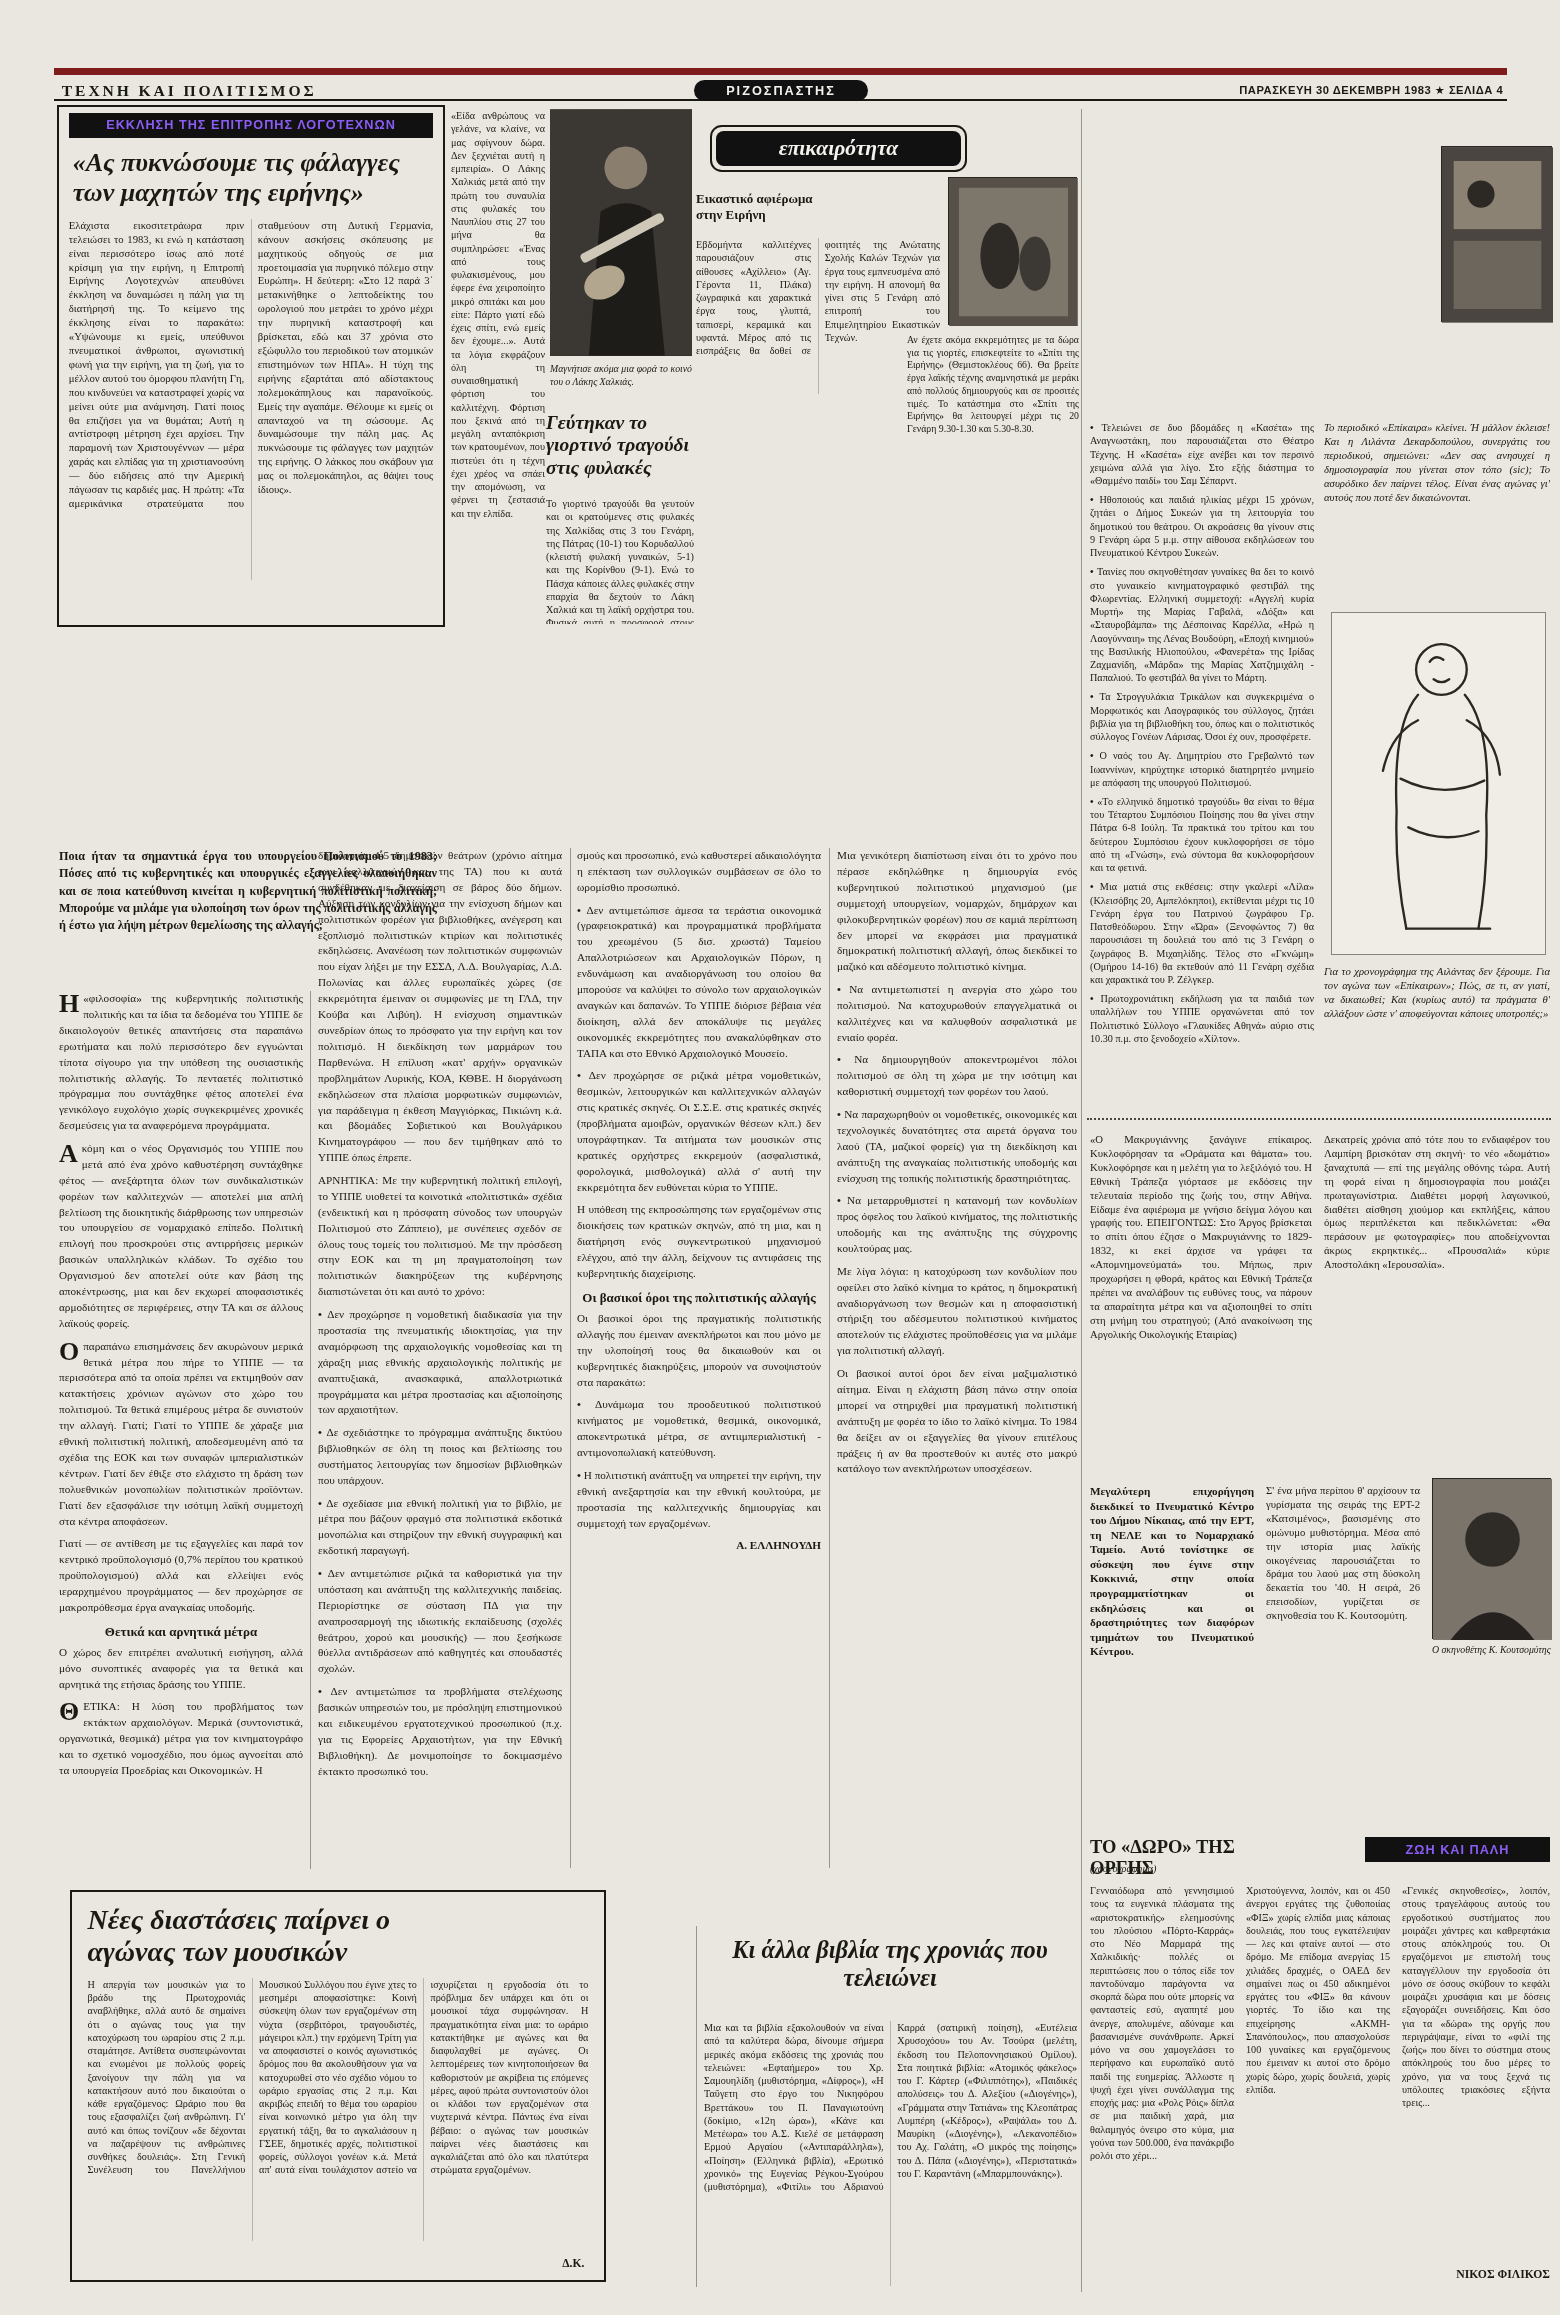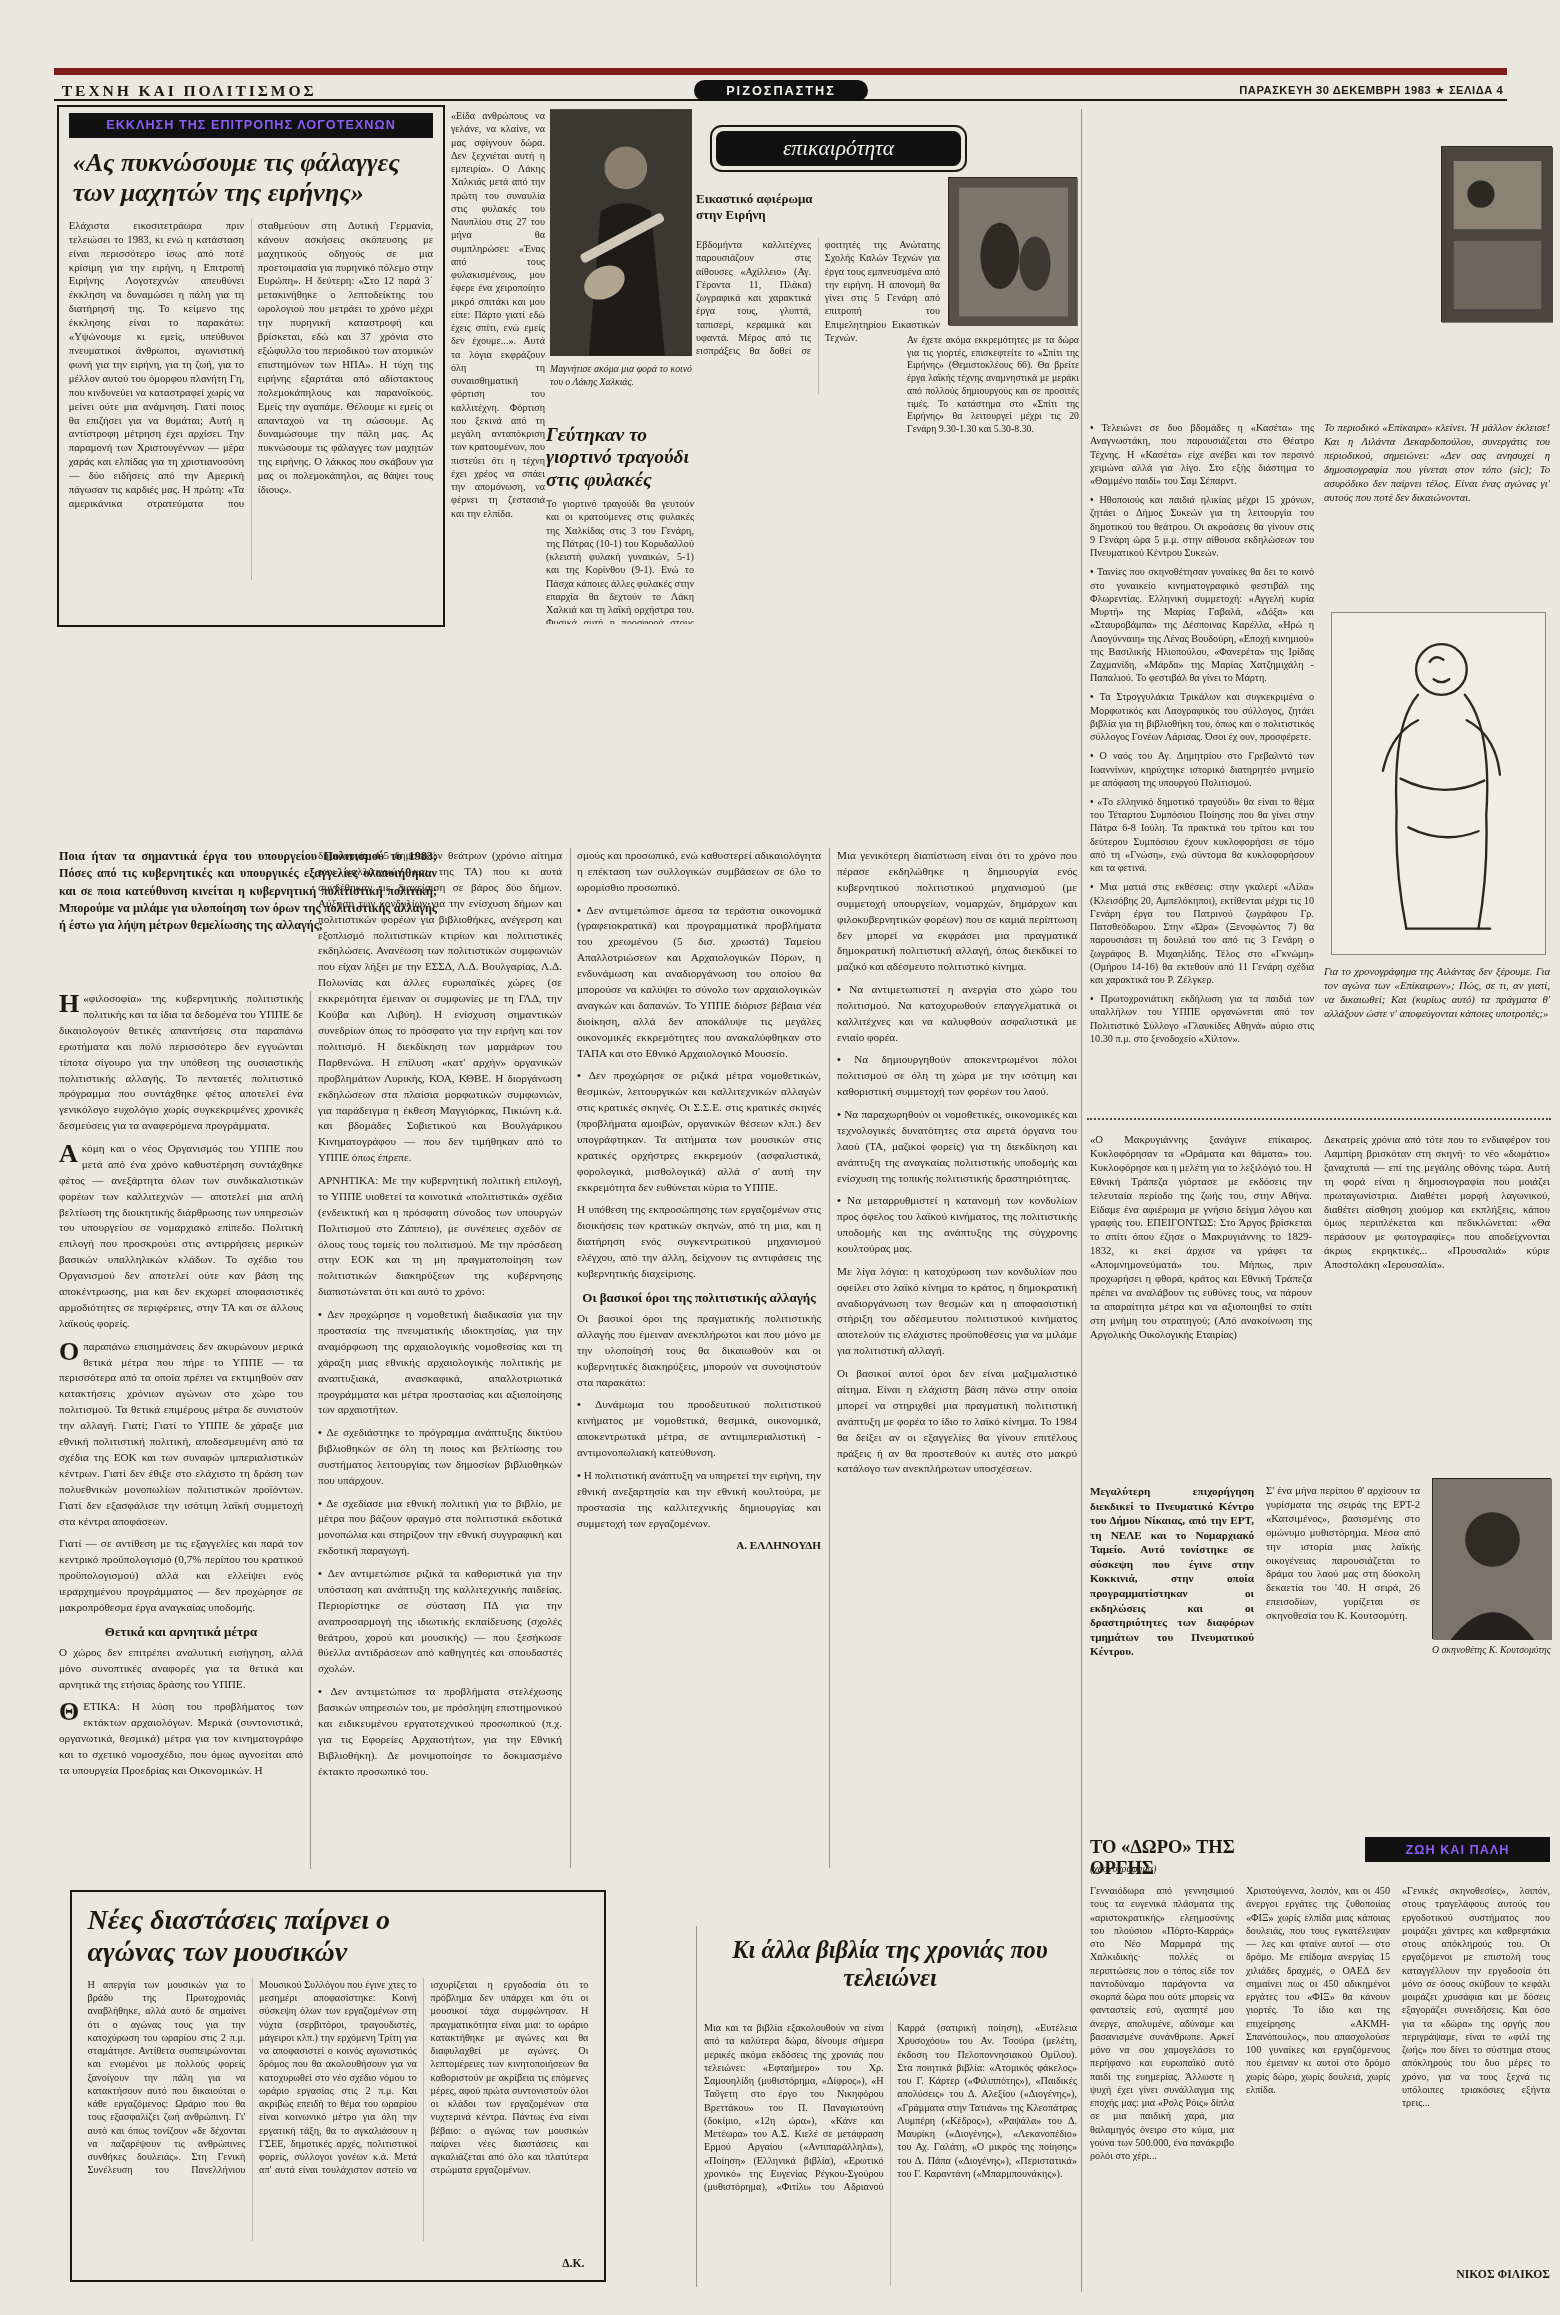--- a/index.html
+++ b/index.html
@@ -46,25 +46,25 @@
   <div class="abs photo" style="left:550px;top:109px;width:142px;height:247px;">
     <svg width="142" height="247" viewBox="0 0 146 253">
       <rect x="0" y="0" width="146" height="253" fill="#3b3733"></rect>
       <circle cx="78" cy="60" r="22" fill="#8a7f6f"></circle>
       <path d="M40 253 L52 105 Q78 88 104 105 L118 253 Z" fill="#1e1c19"></path>
       <rect x="30" y="150" width="95" height="10" rx="4" fill="#cfc8b8" transform="rotate(-28 30 150)"></rect>
       <ellipse cx="56" cy="178" rx="22" ry="16" fill="#b3a68e" transform="rotate(-28 56 178)"></ellipse>
     </svg>
   </div>
   <div class="abs txt" style="left:550px;top:363px;width:142px;height:45px;font-size:9.8px;font-style:italic;">Μαγνήτισε ακόμα μια φορά το κοινό του ο Λάκης Χαλκιάς.</div>
-  <div class="abs ital-head" style="left:546px;top:424px;width:148px;font-size:19.5px;line-height:1.15;">Γεύτηκαν το γιορτινό τραγούδι στις φυλακές</div>
+  <div class="abs ital-head" style="left:546px;top:412px;width:148px;font-size:19.5px;line-height:1.15;">Γεύτηκαν το γιορτινό τραγούδι στις φυλακές</div>
   <div class="abs txt" style="left:546px;top:497px;width:148px;height:127px;font-size:10.2px;">Το γιορτινό τραγούδι θα γευτούν και οι κρατούμενες στις φυλακές της Χαλκίδας στις 3 του Γενάρη, της Πάτρας (10-1) του Κορυδαλλού (κλειστή φυλακή γυναικών, 5-1) και της Κορίνθου (9-1). Ενώ το Πάσχα κάποιες άλλες φυλακές στην επαρχία θα δεχτούν το Λάκη Χαλκιά και τη λαϊκή ορχήστρα του. Φυσικά αυτή η προσφορά στους φυλακισμένους δε θα δινόταν χωρίς τη συνεργασία και τη βοήθεια των υπουργείων Δικαιοσύνης και του ΥΠΠΕ.</div>
 
   <div class="abs" style="left:710px;top:125px;width:257px;height:47px;border:2px solid #1b1914;border-radius:11.7px;padding:3.9px;">
-    <div style="background:#111;border-radius:7.8px;height:100%;display:flex;align-items:center;justify-content:center;color:#f4f2ec;font-weight:normal;font-size:21.5px;font-style:italic;">επικαιρότητα</div>
+    <div style="background:#111;border-radius:7.8px;height:100%;display:flex;align-items:center;justify-content:center;color:#f4f2ec;font-weight:bold;font-size:21.5px;font-style:italic;">επικαιρότητα</div>
   </div>
   <div class="abs" style="left:696px;top:191px;width:127px;font-weight:bold;font-size:13px;line-height:1.25;">Εικαστικό αφιέρωμα στην Ειρήνη</div>
   <div class="abs txt cols2" style="left:696px;top:238px;width:244px;height:156px;font-size:10.2px;">Εβδομήντα καλλιτέχνες παρουσιάζουν στις αίθουσες «Αχίλλειο» (Αγ. Γέροντα 11, Πλάκα) ζωγραφικά και χαρακτικά έργα τους, γλυπτά, ταπισερί, κεραμικά και υφαντά. Μέρος από τις εισπράξεις θα δοθεί σε φοιτητές της Ανώτατης Σχολής Καλών Τεχνών για έργα τους εμπνευσμένα από την ειρήνη. Η απονομή θα γίνει στις 5 Γενάρη από επιτροπή του Επιμελητηρίου Εικαστικών Τεχνών.</div>
   <div class="abs photo" style="left:948px;top:177px;width:129px;height:148px;border:1px solid #2a2723;">
     <svg width="129" height="148" viewBox="0 0 132 152">
       <rect width="132" height="152" fill="#565049"></rect>
       <rect x="10" y="10" width="112" height="132" fill="#7d766b"></rect>
       <ellipse cx="52" cy="80" rx="20" ry="34" fill="#2e2b27"></ellipse>
       <ellipse cx="88" cy="88" rx="16" ry="28" fill="#3c3833"></ellipse>
     </svg>

